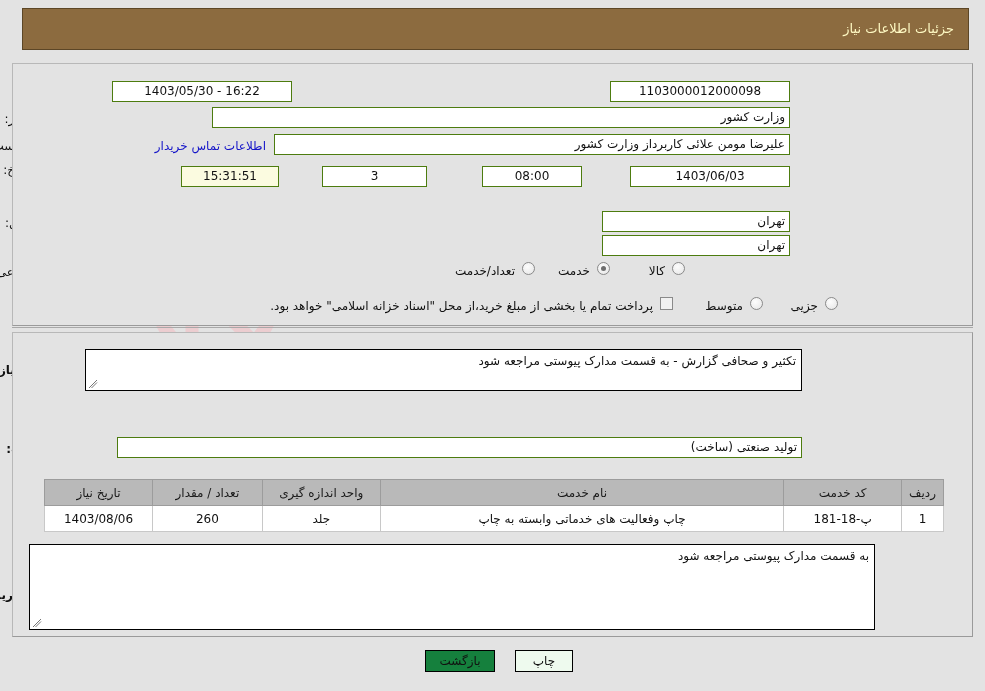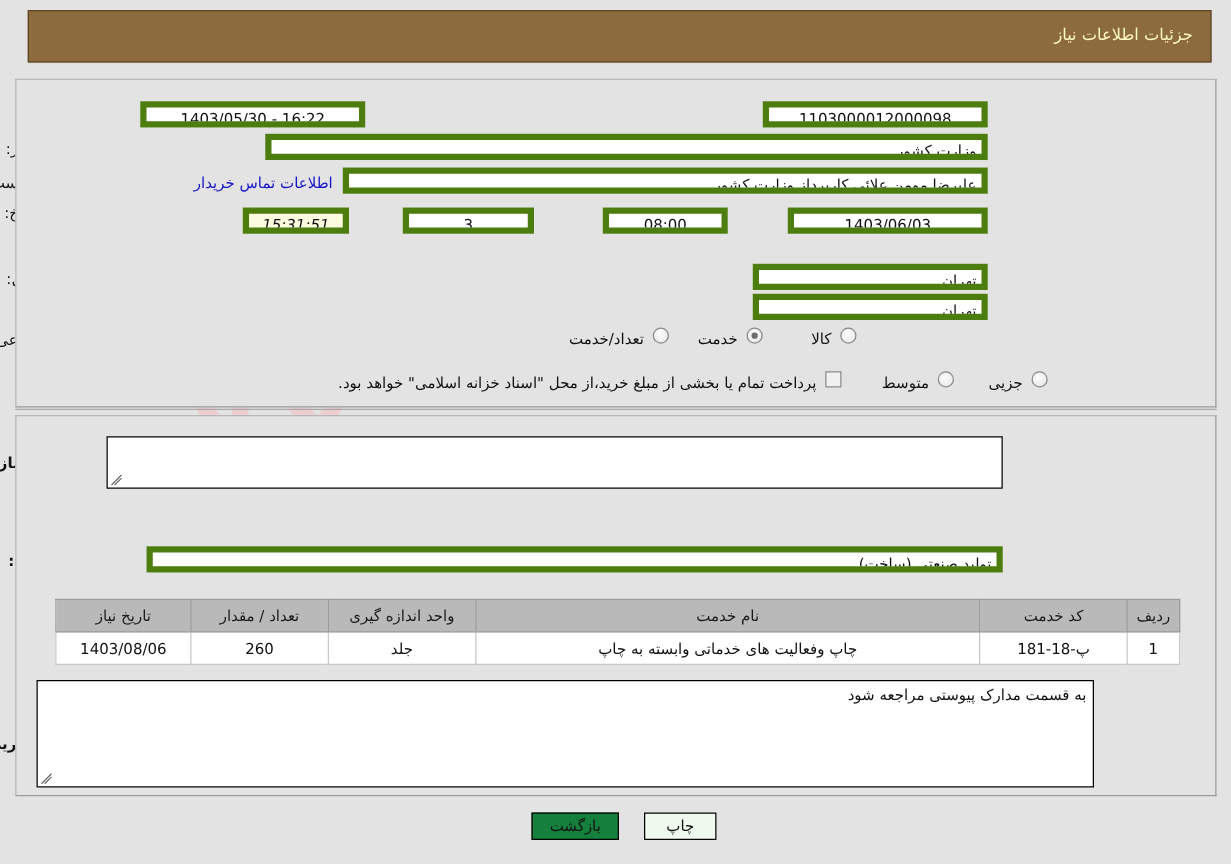--- a/index.html
+++ b/index.html
@@ -75,21 +75,21 @@
     font-size: 12px;
     color: #111;
     text-align: right;
     white-space: nowrap;
     line-height: 15px;
   }
 
   .fld {
     position: absolute;
     background: #ffffff;
-    border: 5px solid #4d7c0f;
+    border: 1px solid #4d7c0f;
     font-size: 12px;
     color: #111;
     height: 21px;
     line-height: 19px;
     padding: 0 4px;
     white-space: nowrap;
     overflow: hidden;
   }
   .fld.ctr { text-align: center; }
   .fld.rgt { text-align: right; }
@@ -242,21 +242,21 @@
 
   <div class="lbl" style="right:886px; top:163px;">مهلت ارسال پاسخ: تا</div>
   <div class="lbl" style="right:886px; top:180px;">تاریخ:</div>
 
   <div class="fld ctr" style="right:195px; top:166px; width:160px; z-index:2;">1403/06/03</div>
   <div class="lbl" style="right:365px; top:171px;">ساعت</div>
   <div class="fld ctr" style="right:403px; top:166px; width:100px; z-index:2;">08:00</div>
 
   <div class="fld ctr" style="right:558px; top:166px; width:105px; z-index:2;">3</div>
   <div class="lbl" style="right:673px; top:171px;">روز و</div>
-  <div class="fld ctr hl" style="right:706px; top:166px; width:85px; z-index:2;font-style:italic;">15:31:51</div>
+  <div class="fld ctr hl" style="right:706px; top:166px; width:98px; z-index:2;">15:31:51</div>
   <div class="lbl" style="right:792px; top:171px;">ساعت باقی مانده</div>
 
   <div class="lbl" style="right:886px; top:216px;">استان محل تحویل:</div>
   <div class="fld rgt" style="right:195px; top:211px; width:188px; z-index:2;">تهران</div>
 
   <div class="lbl" style="right:886px; top:240px;">شهر محل تحویل:</div>
   <div class="fld rgt" style="right:195px; top:235px; width:188px; z-index:2;">تهران</div>
 
   <div class="lbl" style="right:886px; top:265px;">طبقه بندی موضوعی:</div>
 
@@ -279,20 +279,21 @@
 
   <div class="chk" style="right:312px; top:297px; z-index:2;"></div>
   <div class="lbl" style="right:332px; top:299px; z-index:2;">پرداخت تمام یا بخشی از مبلغ خرید،از محل "اسناد خزانه اسلامی" خواهد بود.</div>
 
   <div class="divider" style="top:327px;"></div>
 
   <div class="panel" id="panel-mid"></div>
 
   <div class="lbl" style="right:905px; top:363px; font-weight:bold;">شرح کلی نیاز:</div>
   <div class="ta" style="right:183px; top:349px; width:717px; height:42px; z-index:2;">
+    <span>تکثیر و صحافی گزارش - به قسمت مدارک پیوستی مراجعه شود</span>
     <svg class="grip" viewBox="0 0 10 10">
       <path d="M1 9 L9 1 M3.5 9 L9 3.5" stroke="#666" stroke-width="0.9" fill="none"></path>
     </svg>
   </div>
 
   <div class="sec-head" style="right:816px; top:415px;">اطلاعات خدمات مورد نیاز</div>
 
   <div class="lbl" style="right:905px; top:442px; font-weight:bold;">گروه خدمت:</div>
   <div class="fld rgt" style="right:183px; top:437px; width:685px; z-index:2;">تولید صنعتی (ساخت)</div>
 

